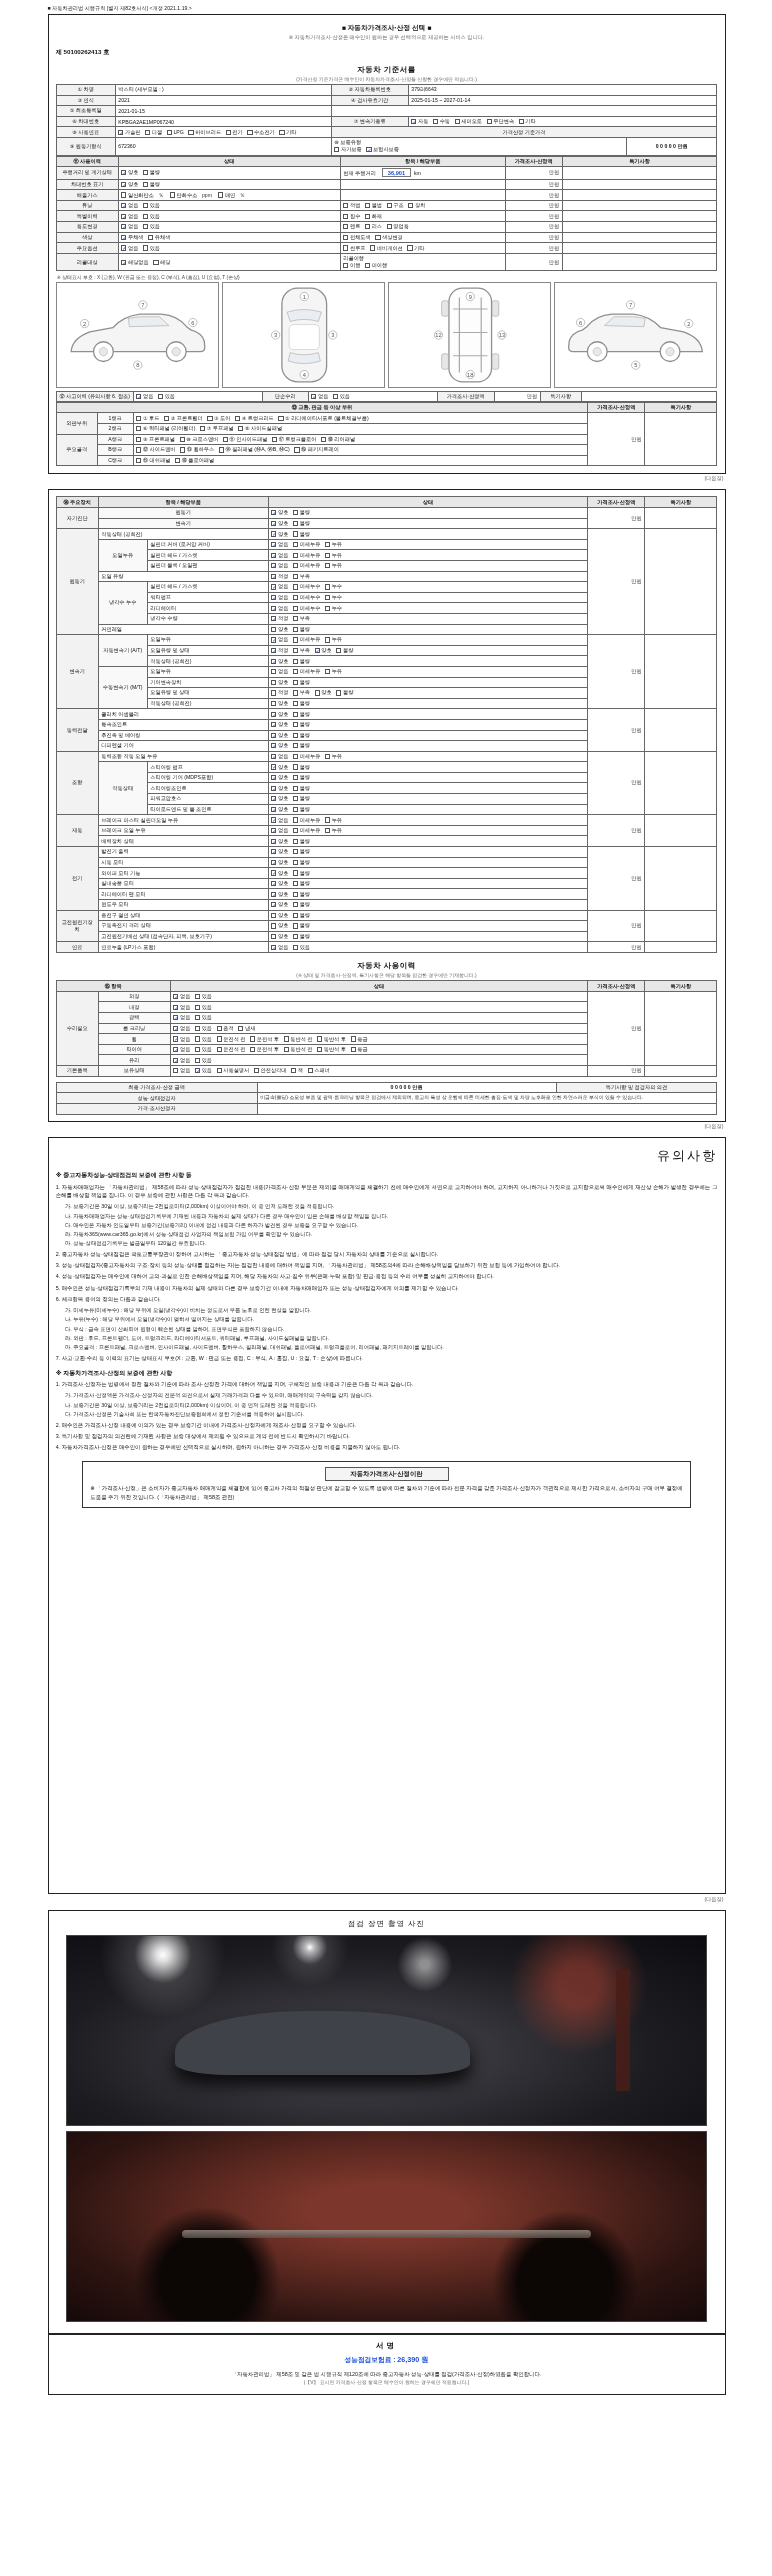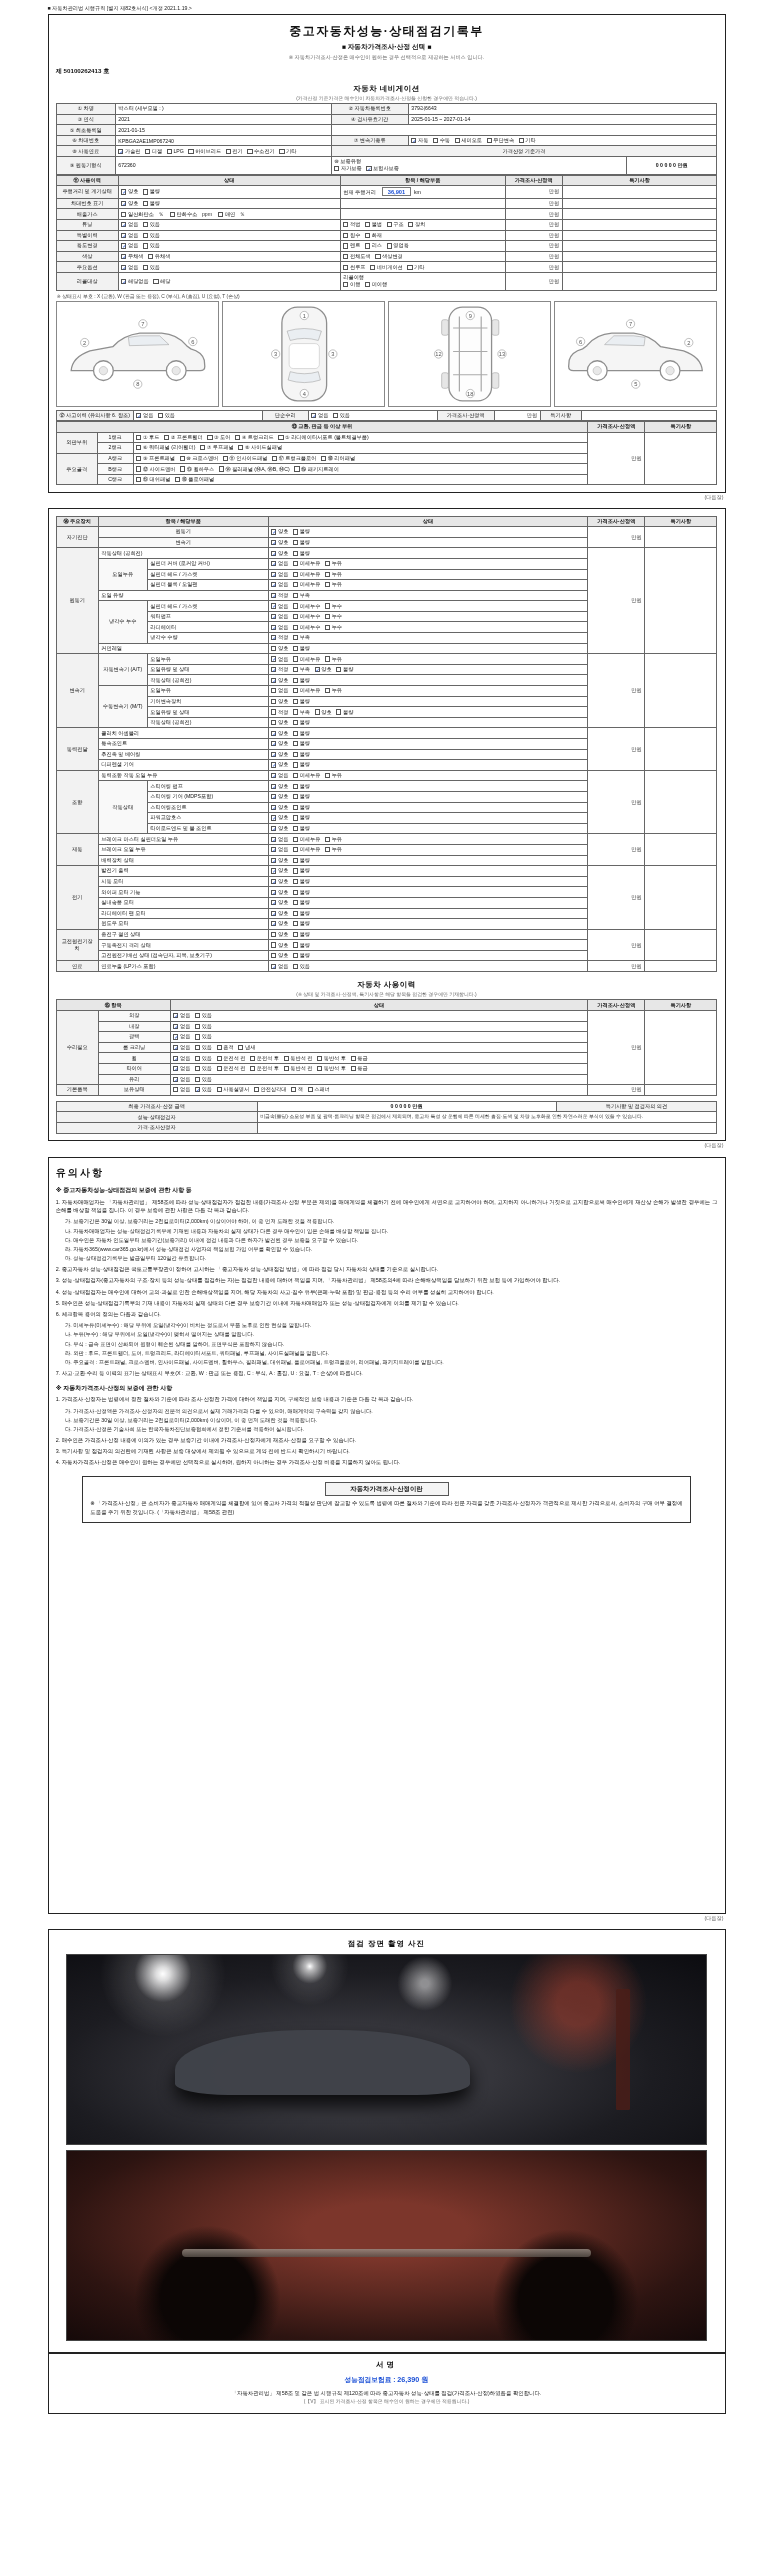--- a/index.html
+++ b/index.html
@@ -27,29 +27,29 @@
   .cks{display:flex;flex-wrap:wrap;row-gap:1.5px;align-items:center}
   .opt{display:inline-flex;align-items:center;margin-right:4.6px;white-space:nowrap}
   .bx{display:inline-block;width:5.2px;height:5.2px;border:0.5px solid #555;margin-right:1.5px;font-size:5.2px;line-height:4.6px;text-align:center;color:#1a4fd6;font-weight:bold;background:#fff}
   .unit{margin-right:6.2px;color:#333}
   .mt{margin-right:3.1px}
   .kmbox{display:inline-block;border:0.5px solid #777;padding:0.5px 5.2px;color:#1a4fd6;font-weight:bold;margin:0 2.6px;font-size:5.7px}
   .legend{font-size:4.9px;color:#444;margin:2.1px 1px}
   .diagrams{display:flex;gap:2.6px;margin:2.1px 0 3.1px}
   .dia{flex:1;border:0.5px solid #888;background:#fff;height:106px;display:flex;align-items:center;justify-content:center}
   .dia svg{width:100%;height:100%}
-  .notice-title{text-align:left;font-size:10px;font-weight:bold;letter-spacing:2.1px;margin:2.1px 0 4.1px}
+  .notice-title{text-align:right;font-size:13px;font-weight:normal;letter-spacing:2.1px;margin:2.1px 0 4.1px}
   .box3{min-height:757px}
   .nb-h{font-weight:bold;font-size:6px;margin:6.2px 0 2.6px}
   .nb-p{font-size:5.4px;line-height:1.6;margin:2.6px 0;text-align:justify}
   .nb-s{font-size:5.3px;line-height:1.55;margin:1px 0 1px 9.3px;text-align:justify;color:#222}
   .defbox{border:0.8px solid #333;margin:9.3px auto 3.1px;padding:5.2px 7.2px;width:92%}
   .def-t{text-align:center;font-weight:bold;font-size:6.4px;margin-bottom:3.1px;border:0.5px solid #555;display:block;width:124px;margin-left:auto;margin-right:auto;padding:1.5px 0;background:#f4f4f4}
   .def-x{font-size:5.4px;line-height:1.6;text-align:justify}
-  .photo-title{text-align:center;font-size:7.5px;font-weight:bold;letter-spacing:1px;margin:2.1px 0 5.2px}
+  .photo-title{text-align:center;font-size:7.5px;font-weight:normal;letter-spacing:1px;margin:2.1px 0 5.2px}
   .photo{height:191px;margin:5.2px auto;width:97%;border:0.5px solid #444;position:relative;overflow:hidden}
   .photo1{background:
     radial-gradient(circle at 15% 10%, #ffffff 0, rgba(255,255,255,.85) 1.2%, rgba(255,255,255,.14) 5%, transparent 11%),
     radial-gradient(circle at 38% 6%, #ffffff 0, rgba(255,255,255,.7) 1%, rgba(255,255,255,.12) 4%, transparent 9%),
     radial-gradient(circle at 56% 15%, rgba(255,255,255,.5) 0 1%, transparent 7%),
     radial-gradient(circle at 80% 26%, rgba(225,80,55,.4) 0 4%, transparent 13%),
     radial-gradient(ellipse at 45% 62%, #35353b 0 28%, #1c1c21 60%, #0c0c10 100%)}
   .car-sil{position:absolute;left:17%;top:40%;width:46%;height:34%;background:#41444b;border-radius:45% 45% 18% 18%/62% 62% 18% 18%;box-shadow:0 10.3px 17.5px rgba(0,0,0,.85);opacity:.92}
   .lift-post{position:absolute;right:12%;top:18%;width:13.4px;height:64%;background:#4a1d18;border-radius:1.5px;opacity:.85}
   .photo2{background:
@@ -65,27 +65,26 @@
   .sign-line.smallg{font-size:4.9px;color:#666}
 </style>
 </head>
 <body>
 
 <div class="page">
 
   <div class="law-note">■ 자동차관리법 시행규칙 [별지 제82호서식] &lt;개정 2021.1.19.&gt;</div>
 
   <div class="box">
-    <div class="main-title">중고자동차성능·상태점검기록부</div>
     <div class="sub-title">■ 자동차가격조사·산정 선택 ■</div>
     <div class="sub-note">※ 자동차가격조사·산정은 매수인이 원하는 경우 선택적으로 제공하는 서비스 입니다.</div>
     <div class="doc-no">제 50100262413 호</div>
 
     <div class="sec-head">
-      <div class="t">자동차 네비게이션</div>
+      <div class="t">자동차 기준서를</div>
       <div class="n">(가격산정 기준가격은 매수인이 자동차가격조사·산정을 신청한 경우에만 적습니다.)</div>
     </div>
     <table id="basic-table">
         <colgroup>
           <col style="width: 59px;">
           <col style="width: 216px;">
           <col style="width: 77px;">
           <col>
           <col style="width: 90px;">
         </colgroup>

